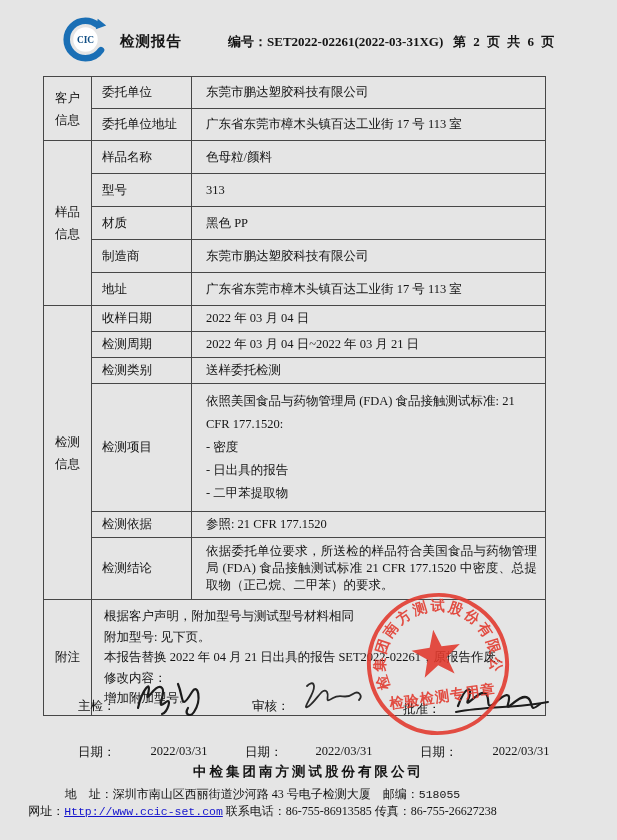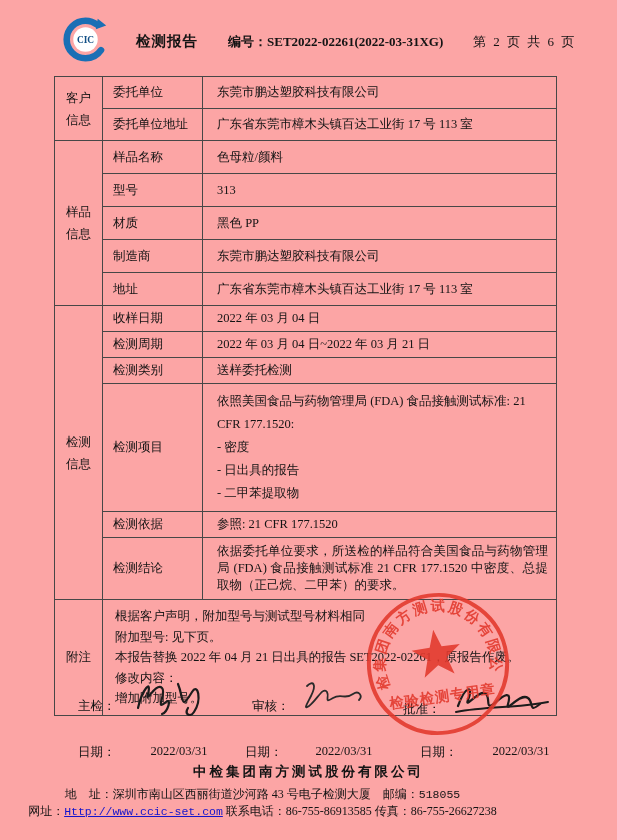--- a/index.html
+++ b/index.html
@@ -1,32 +1,32 @@
 <!DOCTYPE html>
 <html><head>
 <meta charset="utf-8">
 <style>
   * { margin:0; padding:0; box-sizing:border-box; }
   html,body { background:#fff; }
   .page {
     position:relative;
     width:617px; height:840px;
-    background:#fca5a5;
+    background:#e5e5e5;
     font-family:"Liberation Serif","DejaVu Serif",serif;
     color:#141414;
     overflow:hidden;
   }
   
   .logo { position:absolute; left:62px; top:16px; width:47px; height:47px; }
-  .hdr-title { position:absolute; left:136px; top:32px; font-size:14.5px; font-weight:bold; letter-spacing:1px; }
+  .hdr-title { position:absolute; left:120px; top:32px; font-size:14.5px; font-weight:bold; letter-spacing:1px; }
   .hdr-no { position:absolute; left:228px; top:33px; font-size:13px; font-weight:bold; }
-  .hdr-page { position:absolute; left:473px; top:33px; font-size:13px; font-weight:normal; letter-spacing:2px; }
+  .hdr-page { position:absolute; left:453px; top:33px; font-size:13px; font-weight:bold; letter-spacing:2px; }
   
   table.report {
-    position:absolute; left:54px; top:76px; width:503px;
+    position:absolute; left:43px; top:76px; width:503px;
     border-collapse:collapse; table-layout:fixed;
     font-size:12.5px;
   }
   table.report td { border:1px solid #474747; vertical-align:middle; }
   td.group { text-align:center; white-space:pre-line; line-height:22px; padding:2px; }
   td.flabel { padding:4px 4px 4px 10px;margin-top:32px; }
   td.fvalue { padding:4px 8px 4px 14px; }
   td.multi  { padding:6px 8px 6px 14px; line-height:23px; vertical-align:top;}
   td.just   { text-align:justify; line-height:17px; padding:5px 8px 5px 14px;}
   td.notes  { padding:6px 8px 6px 12px; line-height:20.5px; vertical-align:top;}

